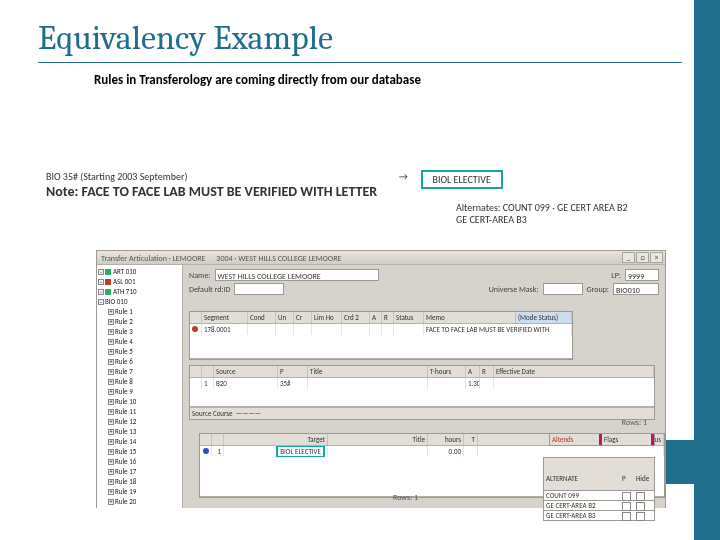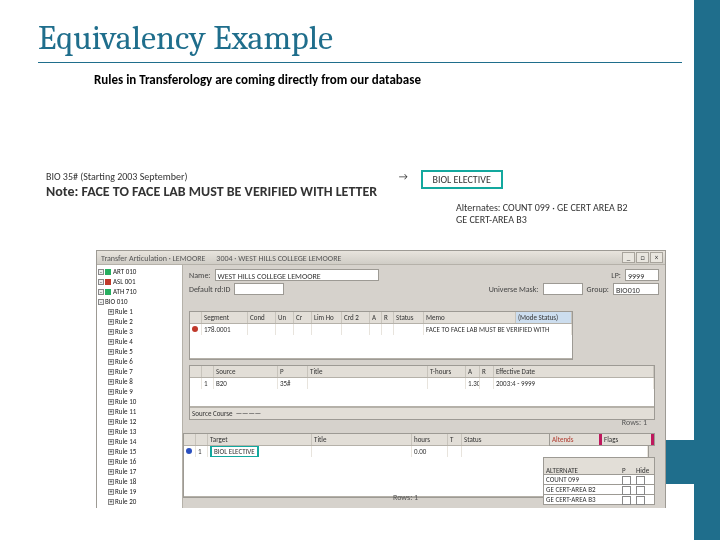--- a/index.html
+++ b/index.html
@@ -30,33 +30,33 @@
   .lbl { font-size:8px; color:#444; }
   .inp { background:#fff; border:1px solid #9d9a94; height:12px; font-size:8px; padding:0 2px; line-height:12px; overflow:hidden; white-space:nowrap; }
   .grid1 { position:absolute; top:46px; left:6px; width:384px; background:#fff; border:1px solid #9d9a94; }
   .gridhd { display:flex; background:#e2ded7; border-bottom:1px solid #b5b1a9; font-size:7px; }
   .gridhd > div { border-right:1px solid #c8c4bc; padding:0 2px; height:11px; line-height:11px; overflow:hidden; }
   .gridrow { display:flex; font-size:7px; height:11px; }
   .gridrow > div { border-right:1px solid #e8e4dd; padding:0 2px; line-height:11px; overflow:hidden; }
   .reddot { width:6px; height:6px; background:#c0392b; border-radius:50%; display:inline-block; }
   .gridspacer { height:24px; background:#fff; border-bottom:1px solid #b5b1a9; }
   .grid2 { position:absolute; top:100px; left:6px; width:466px; background:#fff; border:1px solid #9d9a94; }
-  .grid3 { position:absolute; top:168px; left:0; width:466px; border:1px solid #9d9a94; }
+  .grid3 { position:absolute; top:168px; left:16px; width:466px; border:1px solid #9d9a94;text-align:right; }
   .highlight { border:2px solid #13a89e; }
   .tickbox { display:inline-block; width:9px; height:9px; background:#fff; border:1px solid #888; vertical-align:middle; }
   .sourcerow { font-size:7px; padding:1px 2px; }
   .rowslbl { position:absolute; bottom:6px; left:210px; font-size:8px; color:#555; }
   .rowslbl2 { position:absolute; top:152px; right:18px; font-size:8px; color:#555; }
   .bluedot { width:6px; height:6px; background:#2a4fbf; border-radius:50%; display:inline-block; }
   .smalltab { position:absolute; top:168px; left:366px; width:106px; }
   .smalltab .tabhd { display:flex; font-size:7px; background:#e2ded7; border:1px solid #9d9a94; }
   .smalltab .tabhd > div { border-right:3px solid #be185d; padding:0 2px; height:11px; line-height:11px; }
   .checklist { position:absolute; top:192px; left:360px; width:112px; }
   .checklist .hd { display:flex; font-size:7px; background:#e2ded7; border:1px solid #9d9a94; }
-  .checklist .hd > div { padding:8px 2px; height:15px; line-height:10px; }
+  .checklist .hd > div { padding:16px 2px; height:15px; line-height:10px; }
   .checklist .cr { display:flex; font-size:7px; background:#fff; border:1px solid #9d9a94; border-top:none; height:10px; }
   .checklist .cr > div { padding:0 2px; line-height:10px; }
 </style>
 </head>
 <body>
 
 <div class="accent-bar"></div>
 <div class="accent-block"></div>
 
 <div class="title">Equivalency Example</div>
@@ -181,21 +181,20 @@
         </div>
         <div class="gridrow">
           <div style="width:12px"></div>
           <div style="width:12px">1</div>
           <div style="width:64px">B20</div>
           <div style="width:30px">35#</div>
           <div style="width:120px"></div>
           <div style="width:38px"></div>
           <div style="width:14px">1.30</div>
           <div style="width:14px"></div>
-          <div style="flex:1">2003:4 - 9999</div>
         </div>
         <div class="gridspacer" style="height:18px"></div>
         <div class="sourcerow" style="border-top:1px solid #b5b1a9;background:#e2ded7">
           <span>Source Course</span>
           &nbsp;<span>————</span>
         </div>
       </div>
 
       <div class="rowslbl2">Rows: 1</div>
 

